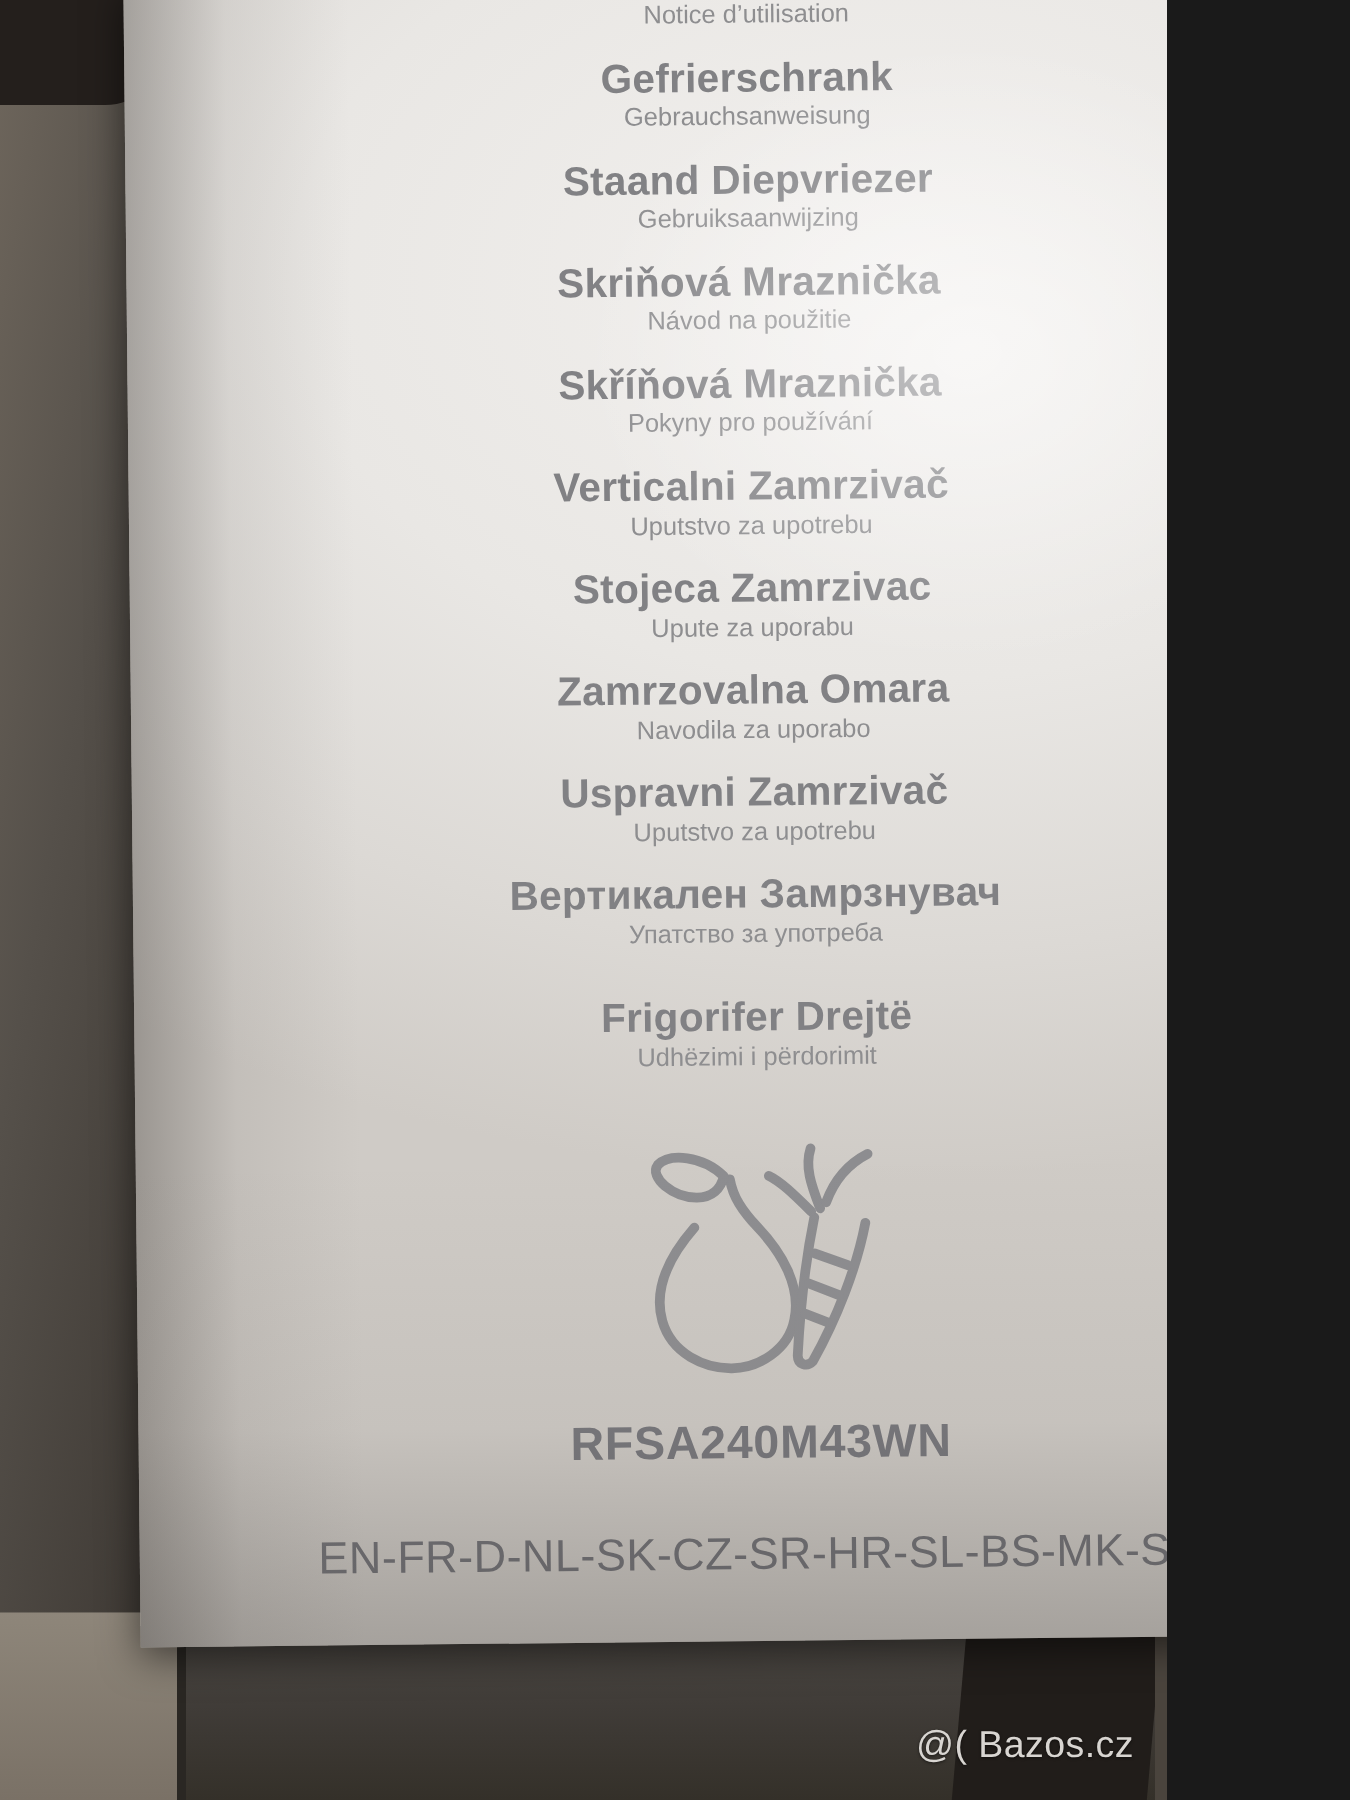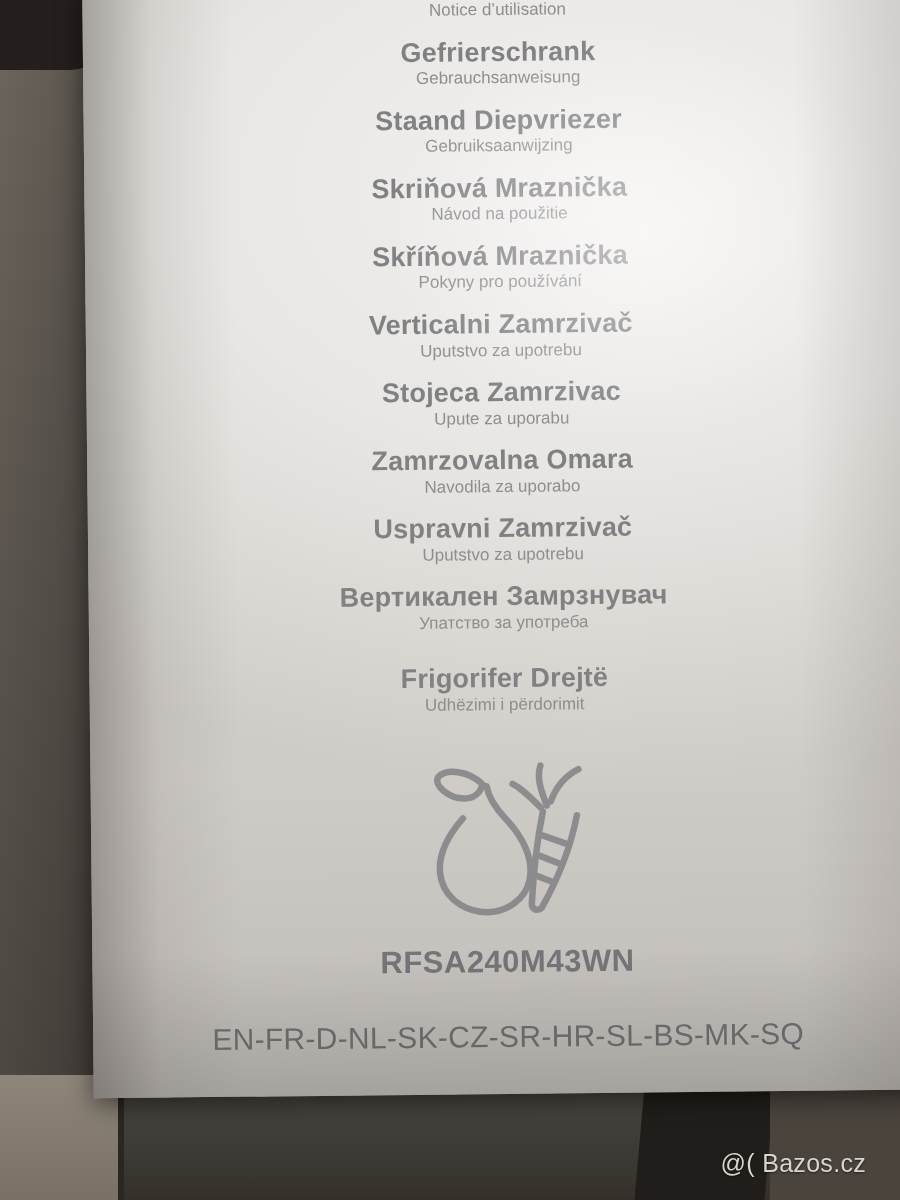--- a/index.html
+++ b/index.html
@@ -2,21 +2,21 @@
 <html><head>
 <meta charset="utf-8">
 <style>
   html, body {
     margin: 0;
     padding: 0;
     background: #1a1a1a;
   }
   #shot {
     position: relative;
-    width: 900px;
+    width: 778px;
     height: 1200px;
     overflow: hidden;
     background: #0c4a6e;
     font-family: "Liberation Sans", sans-serif;
   }
 
   
   .floor {
     position: absolute;
     left: 0; top: 0;
@@ -146,21 +146,21 @@
   .langcodes {
     margin-top: 40px;
     font-size: 30px;
     letter-spacing: 0.3px;
     color: #6f6f74;
   }
 
   
   .watermark {
     position: absolute;
-    right: 34px;
+    right: 22px;
     bottom: 22px;
     font-size: 25px;
     color: #d8d5d1;
     letter-spacing: 0.3px;
     text-shadow: 0 1px 2px rgba(0,0,0,0.55);
     font-family: "Liberation Sans", sans-serif;
     margin-left: 36px;
   }
 </style>
 </head>

